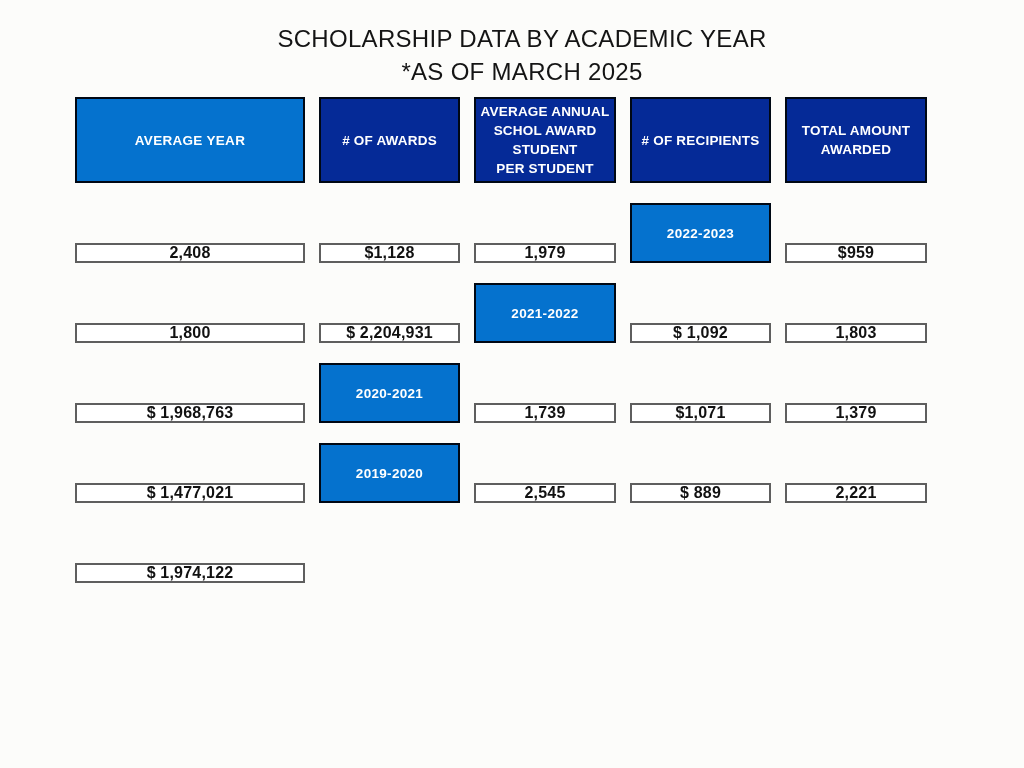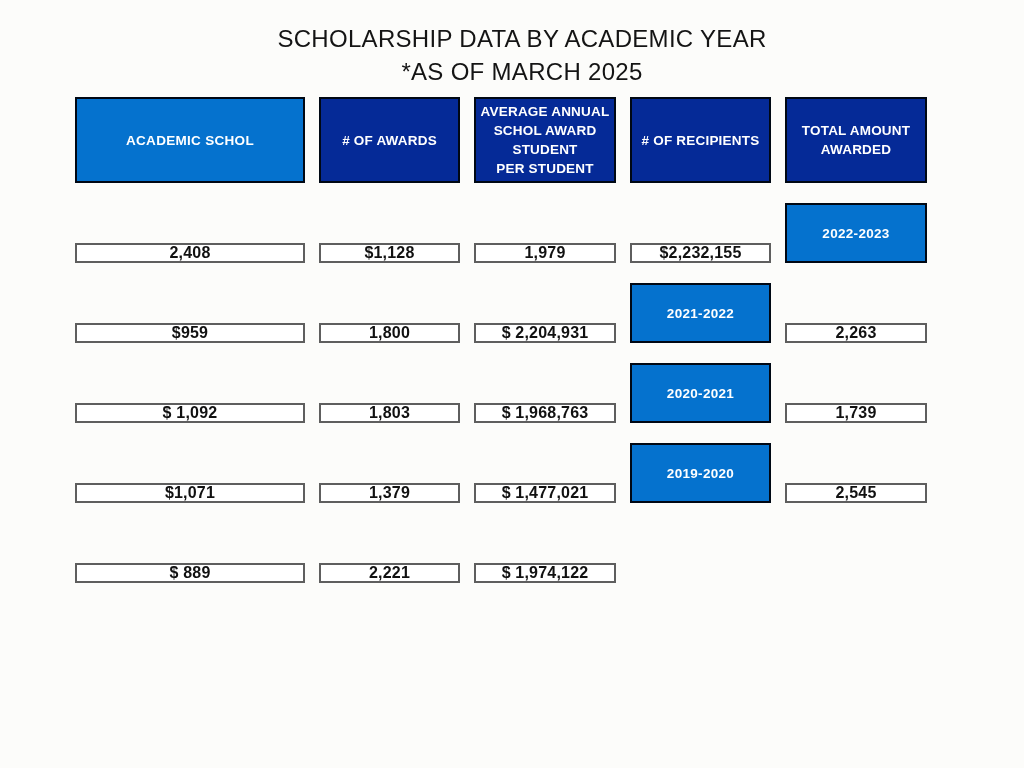--- a/index.html
+++ b/index.html
@@ -73,21 +73,21 @@
 <body>
 
 <div class="title-block">
   <div class="title-line">SCHOLARSHIP DATA BY ACADEMIC YEAR</div>
   <div class="title-line">*AS OF MARCH 2025</div>
 </div>
 
 <div class="table-grid">
 
   <div class="cell hdr-year">
-    <div>ACADEMIC SCHOL</div>
+    <div>AVERAGE YEAR</div>
   </div>
   <div class="cell hdr">
     <div># OF AWARDS</div>
   </div>
   <div class="cell hdr">
     <div>AVERAGE ANNUAL</div>
     <div>SCHOL AWARD</div>
     <div>STUDENT</div>
     <div>PER STUDENT</div>
   </div>
@@ -95,29 +95,27 @@
     <div># OF RECIPIENTS</div>
   </div>
   <div class="cell hdr">
     <div>TOTAL AMOUNT</div>
     <div>AWARDED</div>
   </div>
 
   <div class="cell val">2,408</div>
   <div class="cell val">$1,128</div>
   <div class="cell val">1,979</div>
-  <div class="cell val">$2,232,155</div>
 
   <div class="cell year">2022-2023</div>
   <div class="cell val">$959</div>
   <div class="cell val">1,800</div>
   <div class="cell val">$ 2,204,931</div>
 
   <div class="cell year">2021-2022</div>
-  <div class="cell val">2,263</div>
   <div class="cell val">$ 1,092</div>
   <div class="cell val">1,803</div>
   <div class="cell val">$ 1,968,763</div>
 
   <div class="cell year">2020-2021</div>
   <div class="cell val">1,739</div>
   <div class="cell val">$1,071</div>
   <div class="cell val">1,379</div>
   <div class="cell val">$ 1,477,021</div>
 

